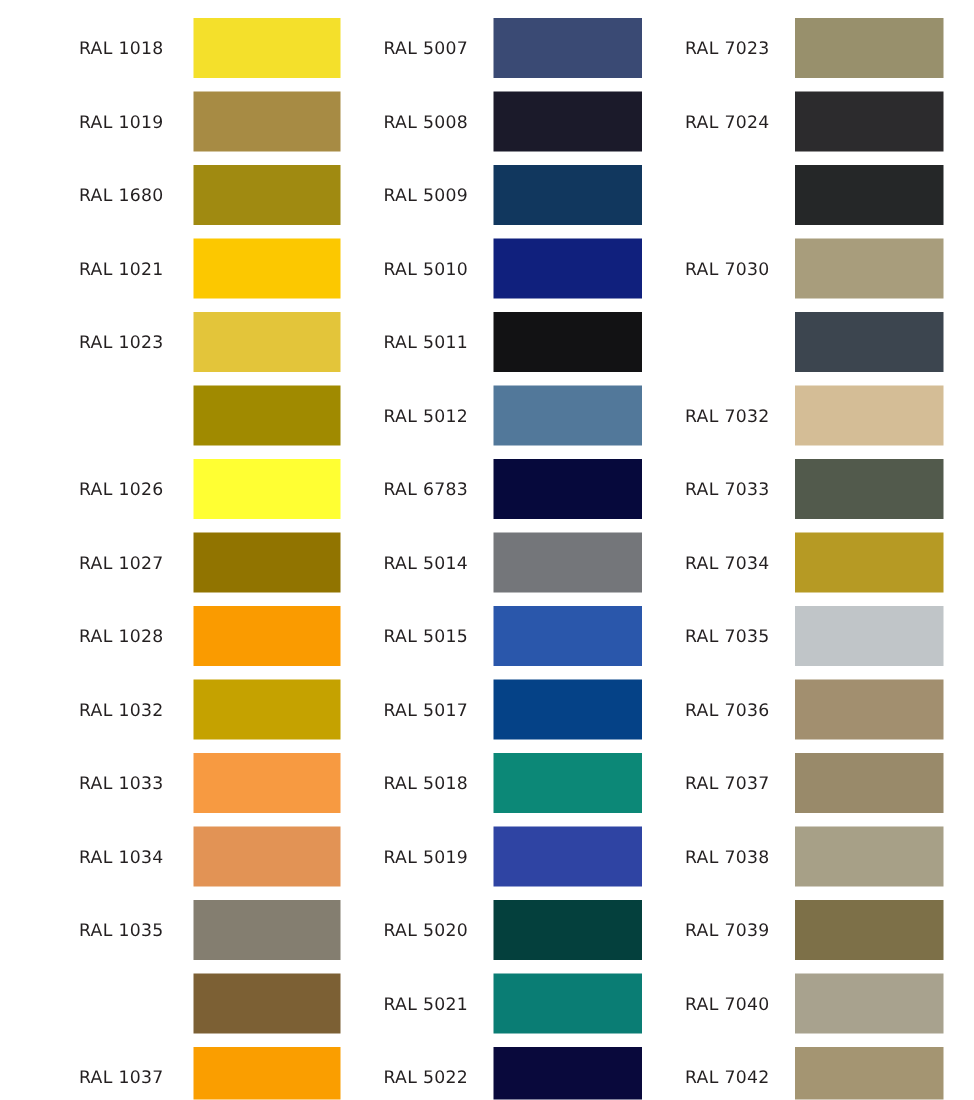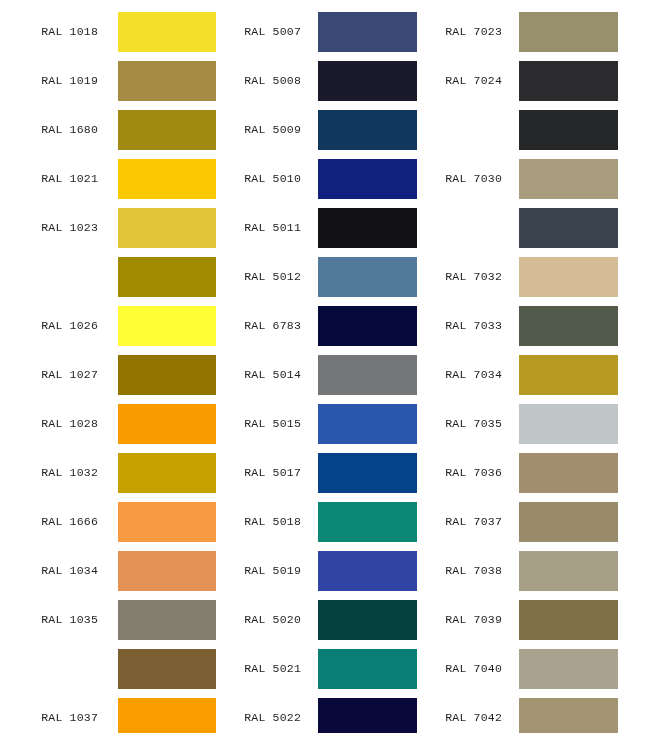--- a/index.html
+++ b/index.html
@@ -21,25 +21,24 @@
     position:absolute;
     top:0;
     height:733px;
   }
   .col-0 { left:0px;   width:216px; }
   .col-1 { left:233px; width:184px; }
   .col-2 { left:434px; width:215px; }
 
   .row {
     position:absolute;
-    left:0;
+    left:11px;
     width:100%;
     height:40px;
     display:block;
-    font-family:Liberation Mono, monospace;
   }
   .swatch-label {
     position:absolute;
     left:0;
     top:0;
     height:40px;
     line-height:40px;
     font-size:11.5px;
     color:#231f20;
     letter-spacing:0.2px;
@@ -98,21 +97,21 @@
       </div>
       <div class="row" style="top: 404px;">
         <span class="swatch-label">RAL 1028</span>
         <span class="swatch" title="RAL 1028" style="background: rgb(250, 155, 0);"></span>
       </div>
       <div class="row" style="top: 453px;">
         <span class="swatch-label">RAL 1032</span>
         <span class="swatch" title="RAL 1032" style="background: rgb(197, 162, 0);"></span>
       </div>
       <div class="row" style="top: 502px;">
-        <span class="swatch-label">RAL 1666</span>
+        <span class="swatch-label">RAL 1033</span>
         <span class="swatch" title="RAL 1033" style="background: rgb(247, 154, 65);"></span>
       </div>
       <div class="row" style="top: 551px;">
         <span class="swatch-label">RAL 1034</span>
         <span class="swatch" title="RAL 1034" style="background: rgb(226, 147, 85);"></span>
       </div>
       <div class="row" style="top: 600px;">
         <span class="swatch-label">RAL 1035</span>
         <span class="swatch" title="RAL 1035" style="background: rgb(132, 126, 112);"></span>
       </div>

